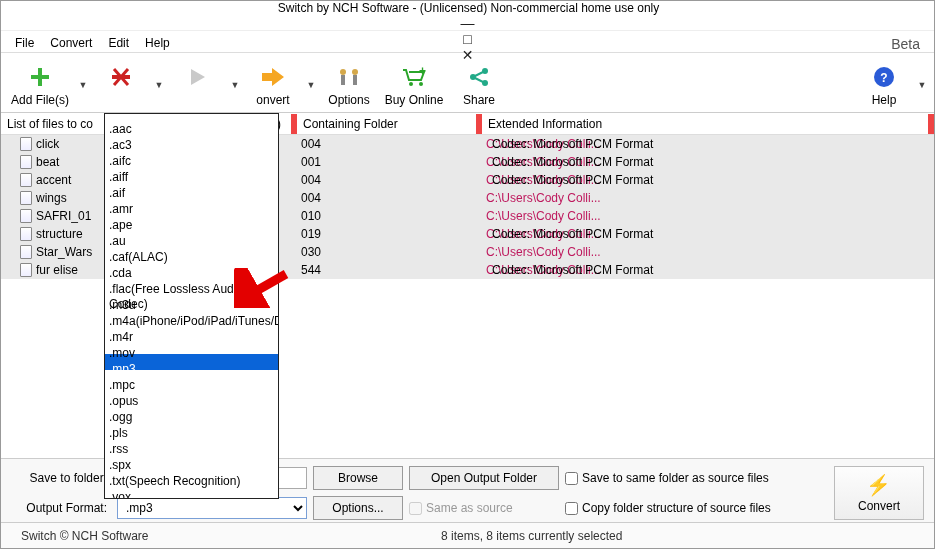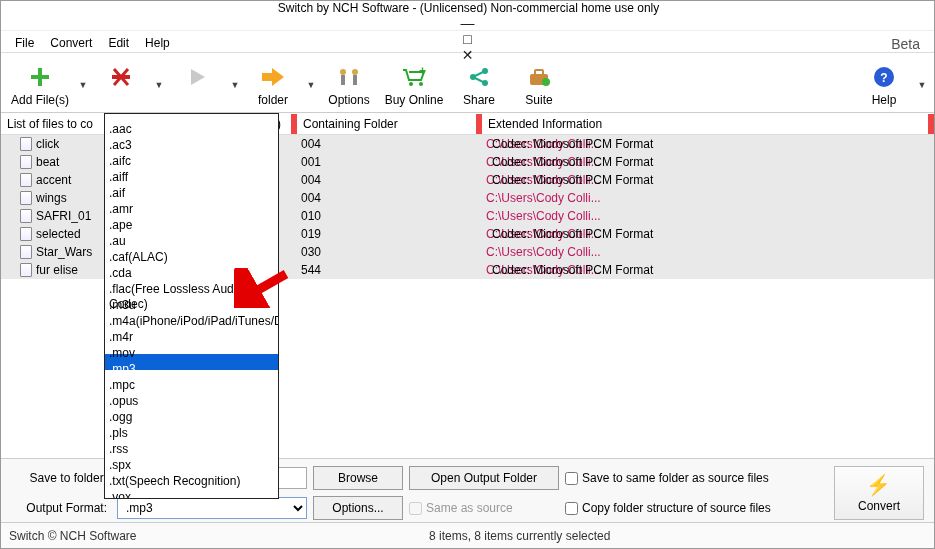--- a/index.html
+++ b/index.html
@@ -31,21 +31,21 @@
 .row .cell-ext { flex:1; padding-left:6px;}
 .file-ico { width:12px; height:14px; border:1px solid #888; border-radius:1px; background: linear-gradient(#fff,#eef);}
 .bottom-panel { position:absolute; bottom:26px; left:0; right:0; height:64px; border-top:1px solid #ccc; background:#f8f8f8; padding:6px 10px; display:grid; grid-template-columns: 100px 190px 90px 150px 240px 1fr 90px; grid-template-rows: 26px 26px; gap:4px 6px; align-items:center;}
 .bottom-panel label { font-size:12px; text-align:right; padding-right:4px;}
 .bottom-panel input[type=text] { height:22px; border:1px solid #aaa; padding:0 4px; font-size:12px; width:100%; background:#fff;}
 .bottom-panel select { height:22px; border:1px solid #7a9fd6; padding:0 4px; font-size:12px; width:100%; background:#fff;}
 .bottom-panel .btn { height:24px; border:1px solid #999; background:#f0f0f0; font-size:12px; display:flex;align-items:center;justify-content:center; }
 .bottom-panel .chk { display:flex; align-items:center; gap:4px; font-size:12px;}
 .bottom-panel .convert-btn { grid-row: 1 / span 2; grid-column:7; height:54px; border:1px solid #bbb; background:linear-gradient(#fdfdfd,#eee); display:flex; flex-direction:column; align-items:center; justify-content:center; gap:2px; font-size:12px;}
 .bottom-panel .convert-btn .cicon { font-size:20px; color:#f5a623;}
-.statusbar { position:absolute; bottom:0; left:0; right:0; height:26px; border-top:1px solid #ccc; display:flex; align-items:center; padding:0 8px; font-size:12px; color:#333; background:#fafafa;}
+.statusbar { position:absolute; bottom:0; left:0; right:0; height:26px; border-top:1px solid #ccc; display:flex; align-items:center; padding:0 20px; font-size:12px; color:#333; background:#fafafa;}
 .statusbar .sleft { width:420px;}
 .dropdown-list { position:absolute; top:0px; left:103px; width:175px; background:#fff; border:1px solid #222; z-index:50; max-height: 388px; overflow:hidden;}
 .dropdown-list .opt { height:15px; padding:8px 4px; font-size:12px; line-height:15px; cursor:default;}
 .dropdown-list .opt.sel { background:#0a64d8; color:#fff;}
 .arrow { position:absolute; top:155px; left:233px; z-index:60; pointer-events:none;}
 .disabled-text { color:#999; }
 </style>
 </head>
 <body>
 
@@ -98,21 +98,21 @@
     <span>&nbsp;</span>
   </div>
   <div class="drop-caret">▼</div>
 
   <div class="tbtn">
     <div class="ico">
       <svg width="26" height="22">
           <polygon points="2,11 14,2 14,7 24,7 24,15 14,15 14,20" fill="#f5a623" transform="rotate(180 13 11)"></polygon>
         </svg>
     </div>
-    <span>folder</span>
+    <span>onvert</span>
   </div>
   <div class="drop-caret">▼</div>
 
   <div class="tbtn">
     <div class="ico">
       <svg width="26" height="24">
           <circle cx="7" cy="7" r="3" fill="#d4a84a"></circle>
           <circle cx="19" cy="7" r="3" fill="#d4a84a"></circle>
           <rect x="5" y="10" width="4" height="10" fill="#888"></rect>
           <rect x="17" y="10" width="4" height="10" fill="#888"></rect>
@@ -139,30 +139,20 @@
           <circle cx="6" cy="11" r="3" fill="#2a8"></circle>
           <circle cx="18" cy="5" r="3" fill="#2a8"></circle>
           <circle cx="18" cy="17" r="3" fill="#2a8"></circle>
           <line x1="8" y1="10" x2="16" y2="6" stroke="#2a8" stroke-width="2"></line>
           <line x1="8" y1="12" x2="16" y2="16" stroke="#2a8" stroke-width="2"></line>
         </svg>
     </div>
     <span>Share</span>
   </div>
 
-  <div class="tbtn">
-    <div class="ico">
-      <svg width="26" height="22">
-          <rect x="4" y="8" width="18" height="11" rx="2" fill="#c98b3b"></rect>
-          <rect x="9" y="4" width="8" height="5" rx="1" fill="none" stroke="#c98b3b" stroke-width="2"></rect>
-          <circle cx="20" cy="16" r="4" fill="#3cb43c"></circle>
-        </svg>
-    </div>
-    <span>Suite</span>
-  </div>
 
   <div class="spacer"></div>
 
   <div class="tbtn">
     <div class="ico">
       <svg width="24" height="24">
           <circle cx="12" cy="12" r="10" fill="#2a5bd7"></circle>
           <text x="12" y="17" text-anchor="middle" font-size="15" fill="#fff" font-weight="bold">?</text>
         </svg>
     </div>
@@ -221,21 +211,21 @@
             <span class="file-ico"></span>
             <span>SAFRI_01</span>
           </div>
   <div class="cell-size" style="padding-left:174px;">010</div>
   <div class="cell-folder" style="width:100px;padding-left:185px;white-space:nowrap;">C:\Users\Cody Colli...</div>
   <div class="cell-ext"></div>
         </div>
         <div class="row">
           <div class="cell-name">
             <span class="file-ico"></span>
-            <span>selected</span>
+            <span>structure</span>
           </div>
   <div class="cell-size" style="padding-left:174px;">019</div>
   <div class="cell-folder" style="width:100px;padding-left:185px;white-space:nowrap;">C:\Users\Cody Colli...</div>
   <div class="cell-ext">Codec: Microsoft PCM Format</div>
         </div>
         <div class="row">
           <div class="cell-name">
             <span class="file-ico"></span>
             <span>Star_Wars</span>
           </div>

